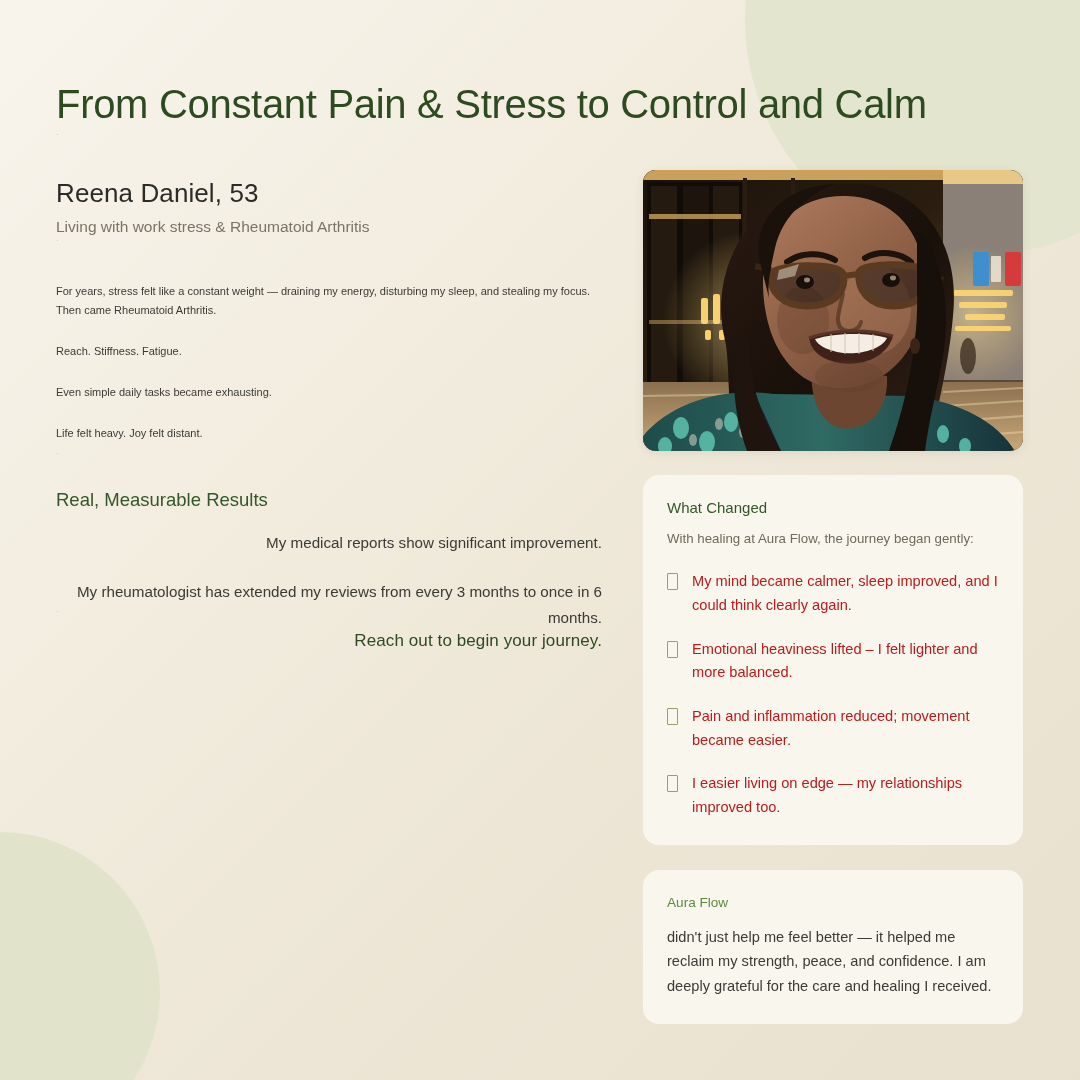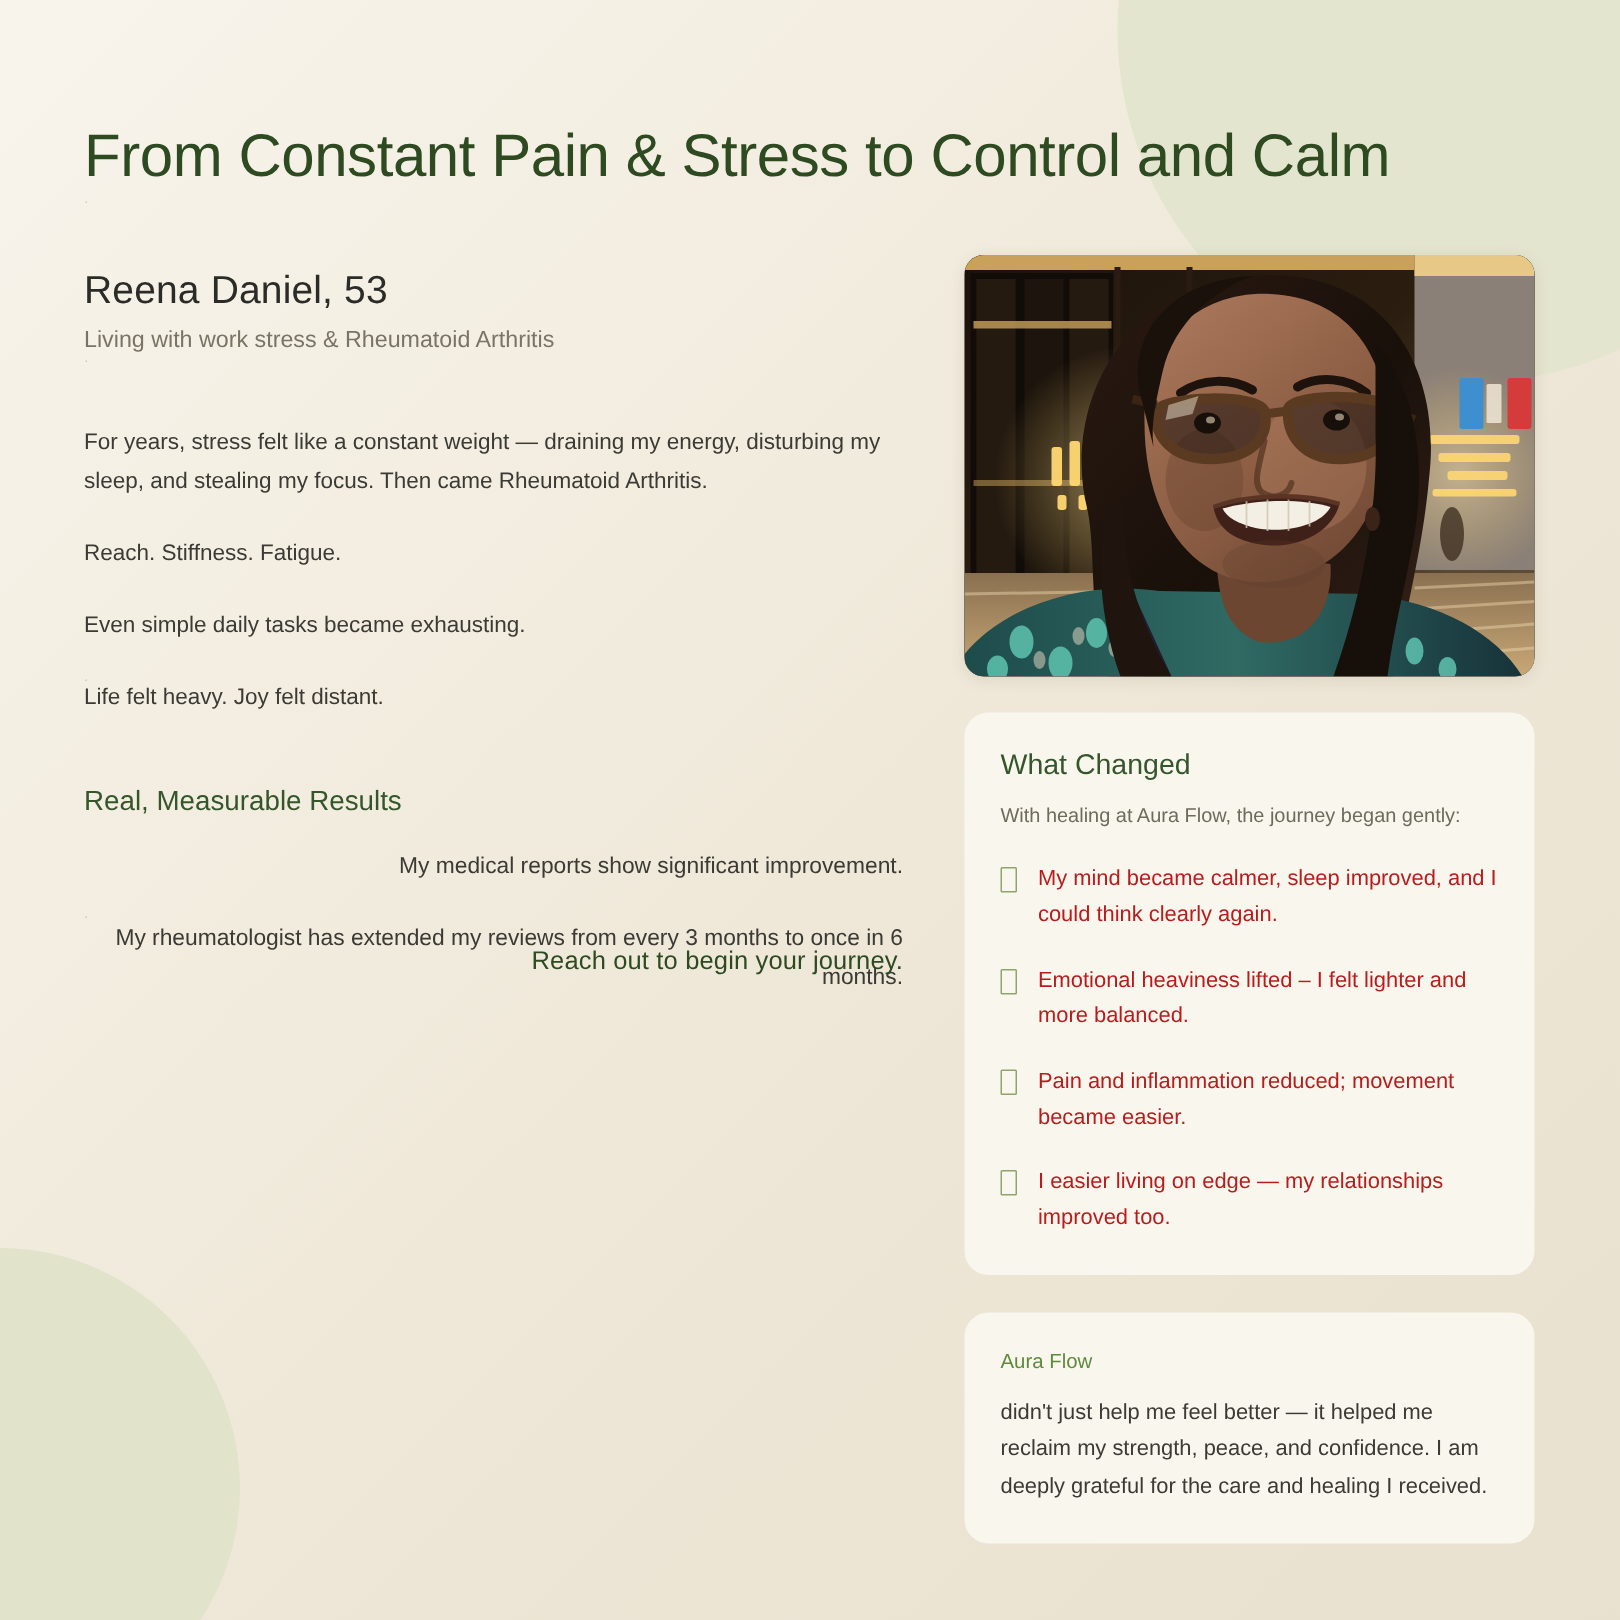--- a/index.html
+++ b/index.html
@@ -94,21 +94,21 @@
     color: #7A7466;
     font-weight: 400;
     line-height: 1.3;
   }
 
   .story {
     margin-top: 45px;
   }
   .story p {
     margin: 0 0 22px 0;
-    font-size: 15px;
+    font-size: 11px;
     line-height: 1.72;
     color: #3B3A35;
   }
   .story p:last-child { margin-bottom: 0; }
 
   .results-head {
     margin-top: 45px;
     font-size: 18.5px;
     font-weight: 400;
     color: #35562A;
@@ -161,21 +161,21 @@
   .card {
     background: #F9F6EE;
     border-radius: 16px;
     box-sizing: border-box;
   }
   .card-changed {
     margin-top: 24px;
     padding: 24px 24px 26px 24px;
   }
   .card-title {
-    font-size: 19px;
+    font-size: 15px;
     color: #35562A;
     font-weight: 400;
     line-height: 1.25;
     margin: 0;
   }
   .card-intro {
     margin: 12px 0 0 0;
     font-size: 13.3px;
     color: #6F6A5B;
     line-height: 1.4;

